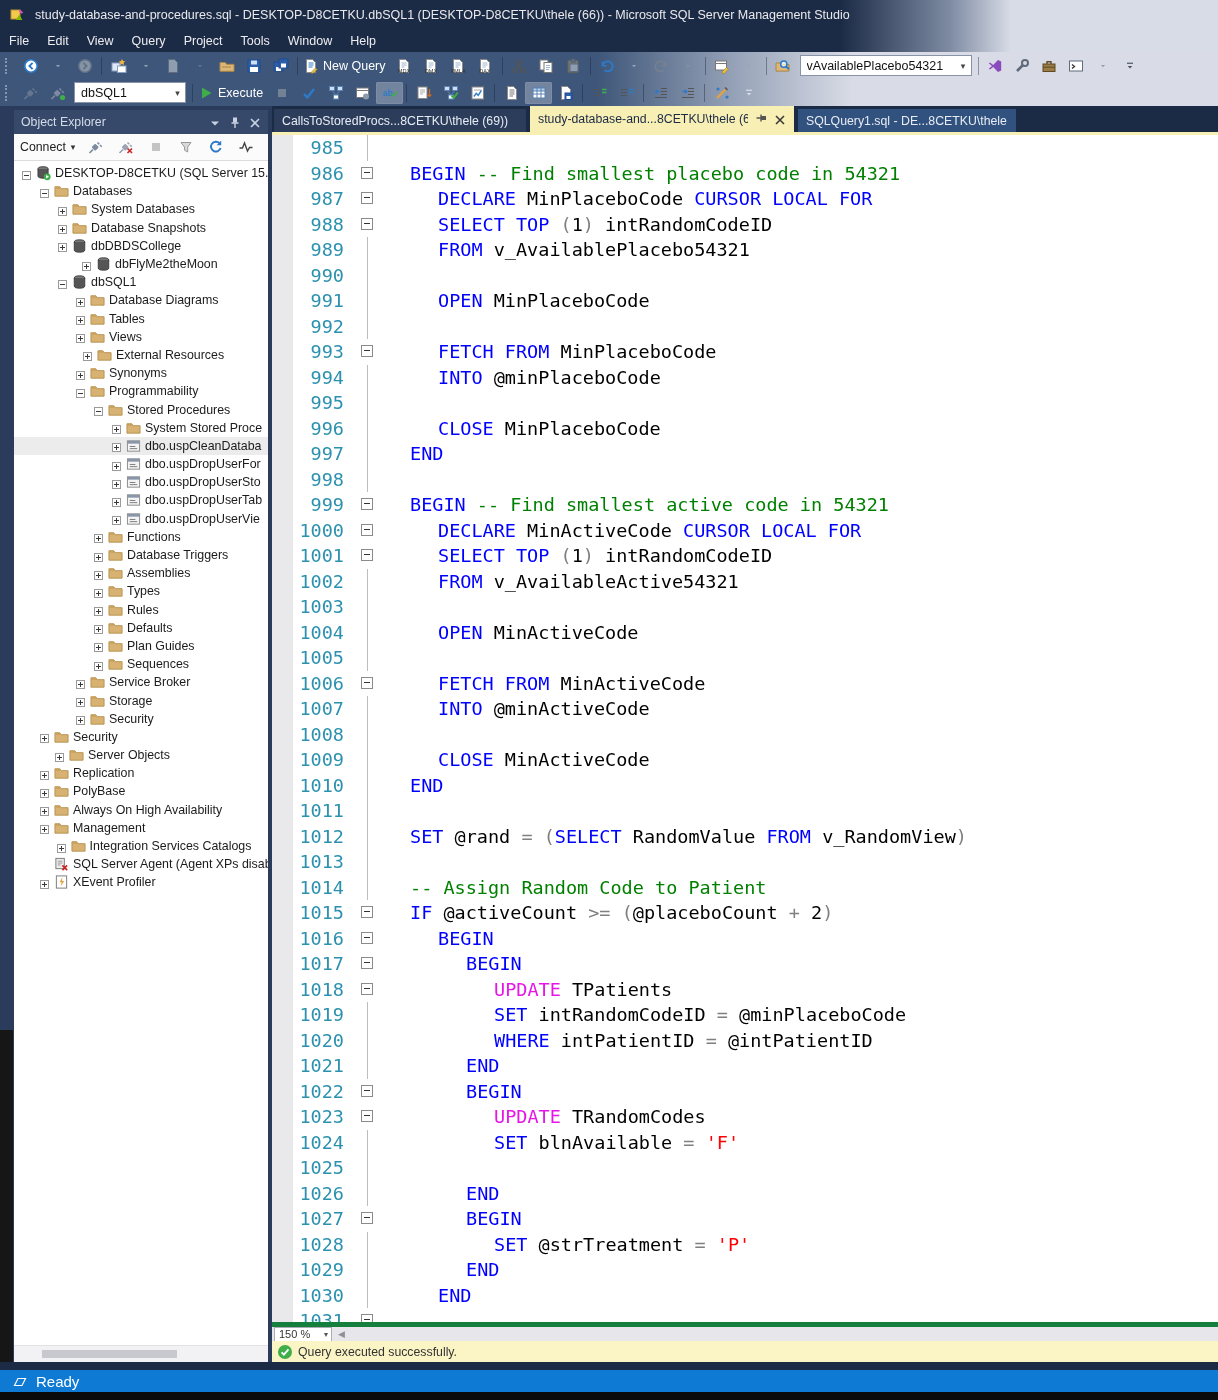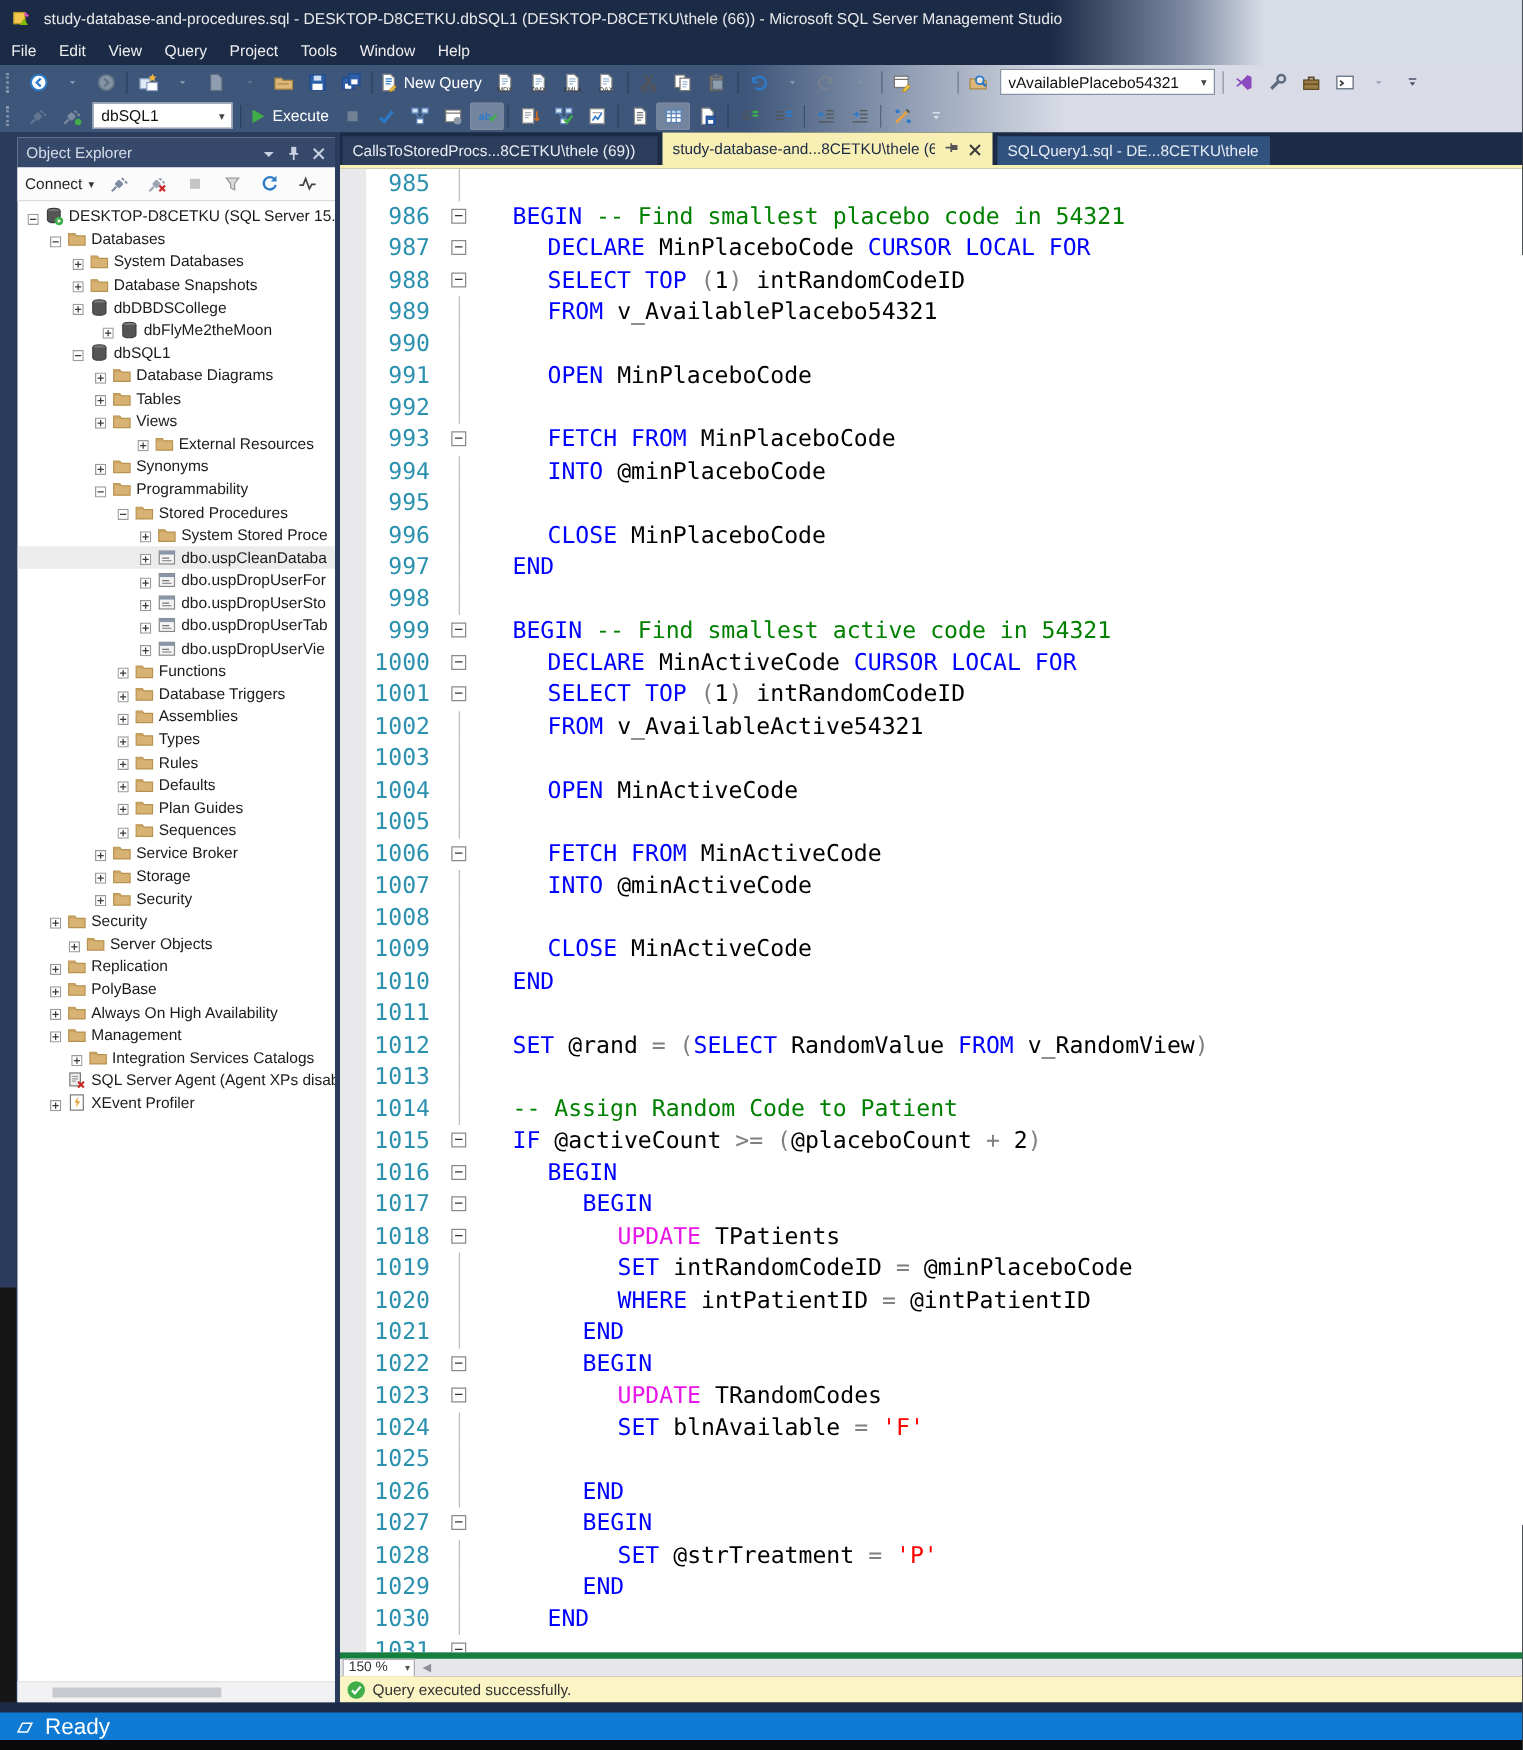--- a/index.html
+++ b/index.html
@@ -76,21 +76,21 @@
              border-top:5px solid #15803d;display:flex;align-items:center;box-sizing:border-box;}
   .zoombox{width:58px;height:15px;background:#fff;border:1px solid #ACACB4;font-size:11px;color:#333;
            display:flex;align-items:center;padding-left:4px;margin-left:2px;box-sizing:border-box;}
   .zoombox .car{margin-left:auto;font-size:8px;color:#555;padding-right:3px;}
   .harrow{color:#8F8F98;font-size:9px;padding:0 6px;}
   .querybar{position:absolute;left:272px;top:1341px;right:0;height:21px;background:var(--success-bar);
             display:flex;align-items:center;font-size:12.3px;color:#333;}
   .qicon{width:15px;height:15px;margin:0 6px 0 5px;flex:none;}
   .bottomgap{position:absolute;left:0;top:1362px;width:100%;height:8px;background:#1B2A45;}
   .readybar{position:absolute;left:0;top:1370px;width:100%;height:22px;background:var(--ready-bar);
-            color:#fff;font-size:18px;display:flex;align-items:center;}
+            color:#fff;font-size:15px;display:flex;align-items:center;}
   .readybar .ric{width:16px;height:14px;margin:0 8px 0 12px;flex:none;}
   .blackstrip{position:absolute;left:0;top:1392px;width:100%;height:8px;background:#0A0A0A;}
 </style>
 </head>
 <body>
 
 <div id="app">
 
   <div class="chrome-top">
     <div class="titlebar">
@@ -767,21 +767,21 @@
               <path d="M2 4.5h5 M4.5 2v5" stroke="#3a3a3a"></path>
             </svg></span>
           <span class="nicon">
             <svg width="16" height="16" viewBox="0 0 16 16" xmlns="http://www.w3.org/2000/svg">
               <path d="M1 3.5 h5.2 l1.5 2 H15 v8 H1z" fill="#D8B272" stroke="#B6924F"></path>
               <path d="M1 3.5 h5.2 l1.5 2 H1z" fill="#C7A15D"></path>
             </svg>
           </span>
           <span>Views</span>
         </div>
-        <div class="trow" style="padding-left: 96px; align-items: center;">
+        <div class="trow" style="padding-left: 69px; align-items: center;">
           <span class="exp"><svg width="9" height="9" viewBox="0 0 9 9" xmlns="http://www.w3.org/2000/svg">
               <rect x="0.5" y="0.5" width="8" height="8" fill="#fff" stroke="#9A9A9A"></rect>
               <path d="M2 4.5h5 M4.5 2v5" stroke="#3a3a3a"></path>
             </svg></span>
           <span class="nicon">
             <svg width="16" height="16" viewBox="0 0 16 16" xmlns="http://www.w3.org/2000/svg">
               <path d="M1 3.5 h5.2 l1.5 2 H15 v8 H1z" fill="#D8B272" stroke="#B6924F"></path>
               <path d="M1 3.5 h5.2 l1.5 2 H1z" fill="#C7A15D"></path>
             </svg>
           </span>

